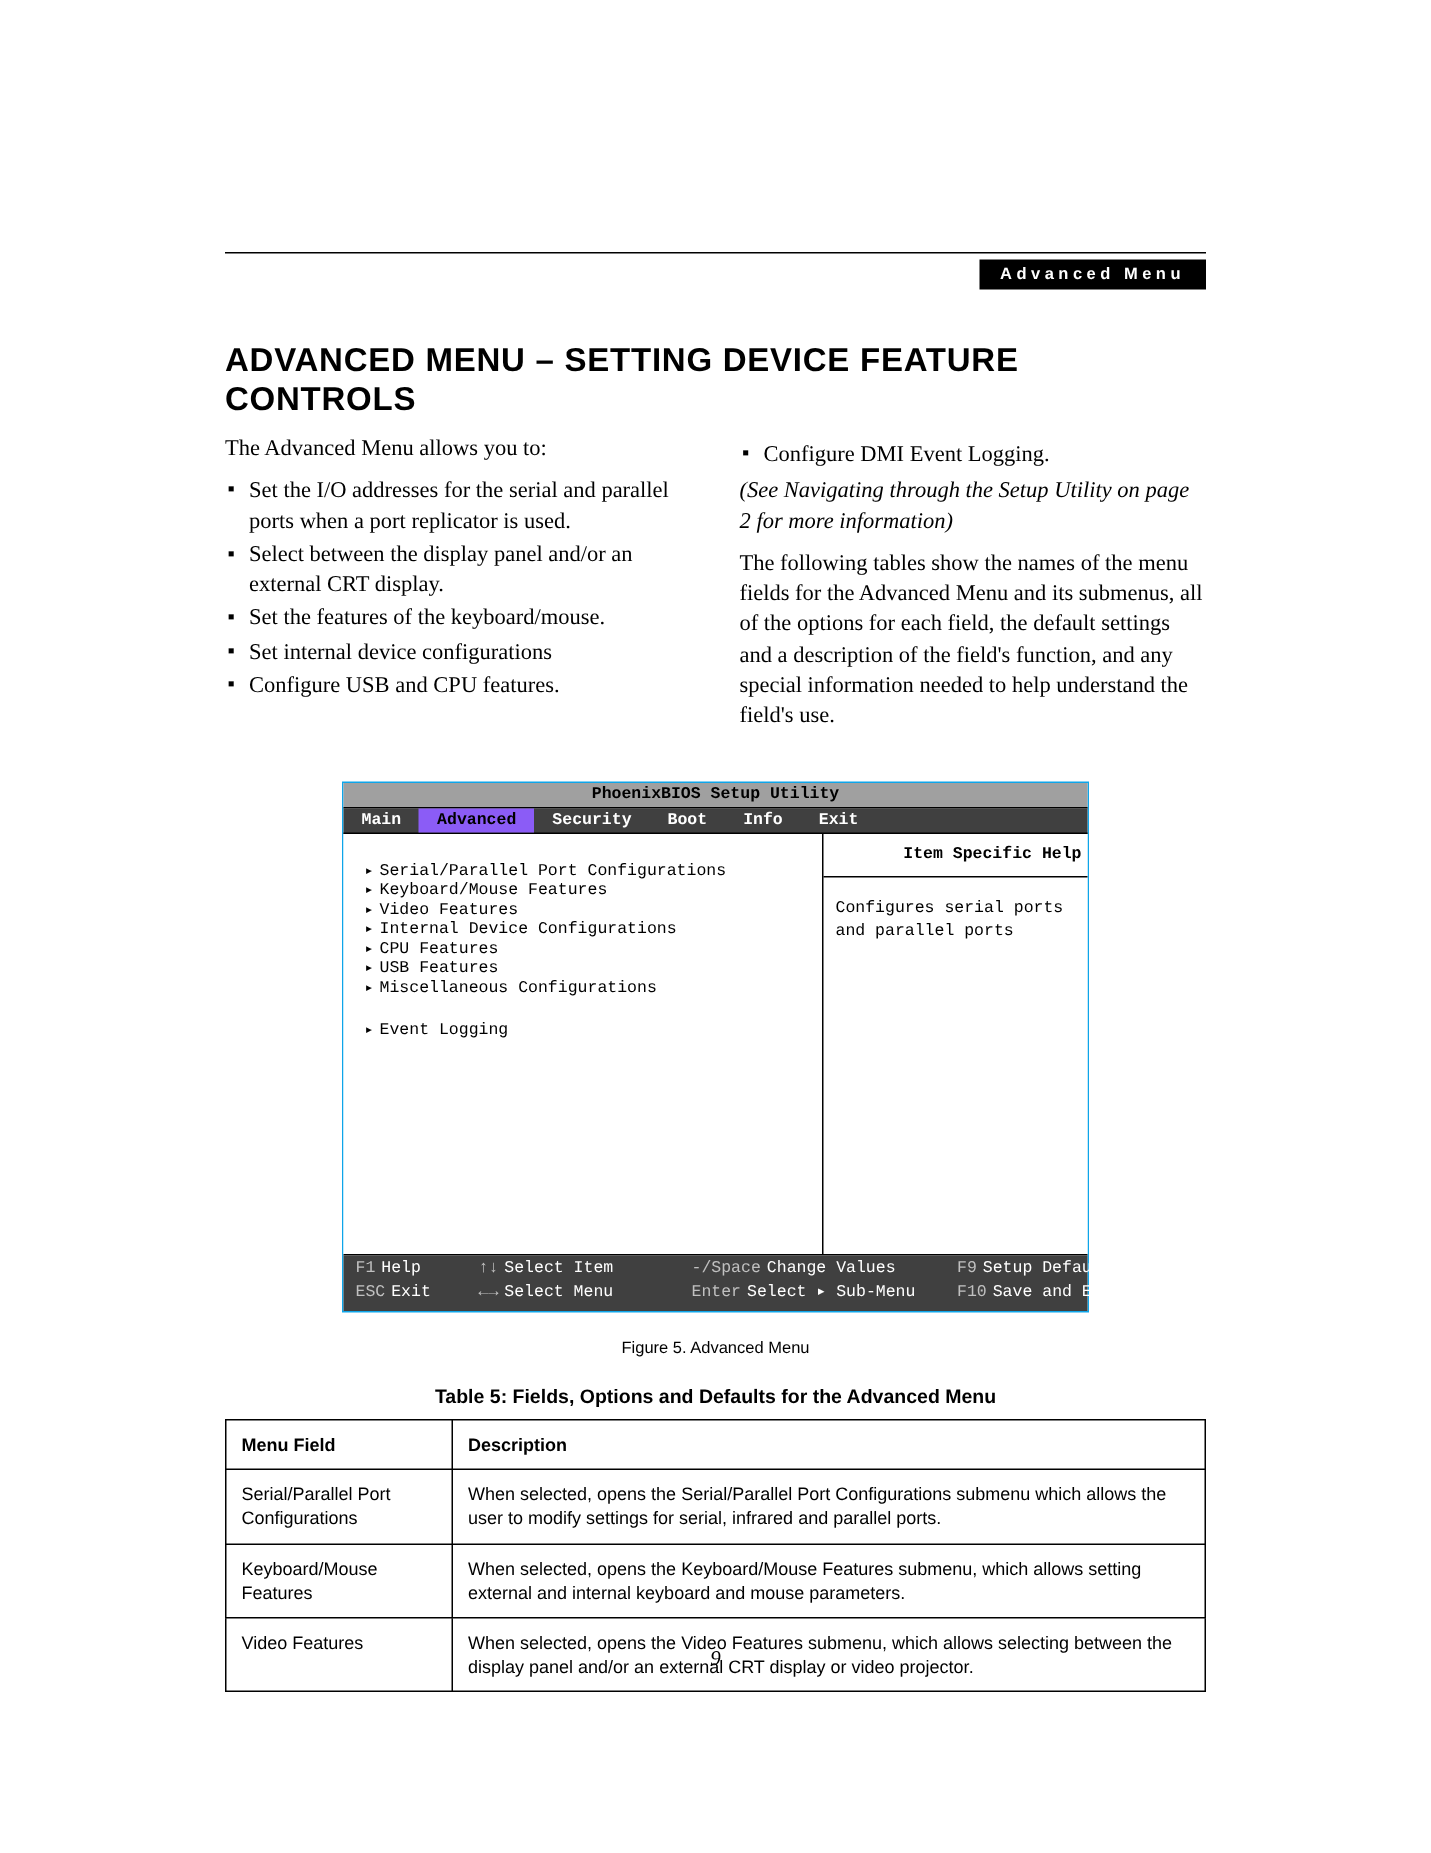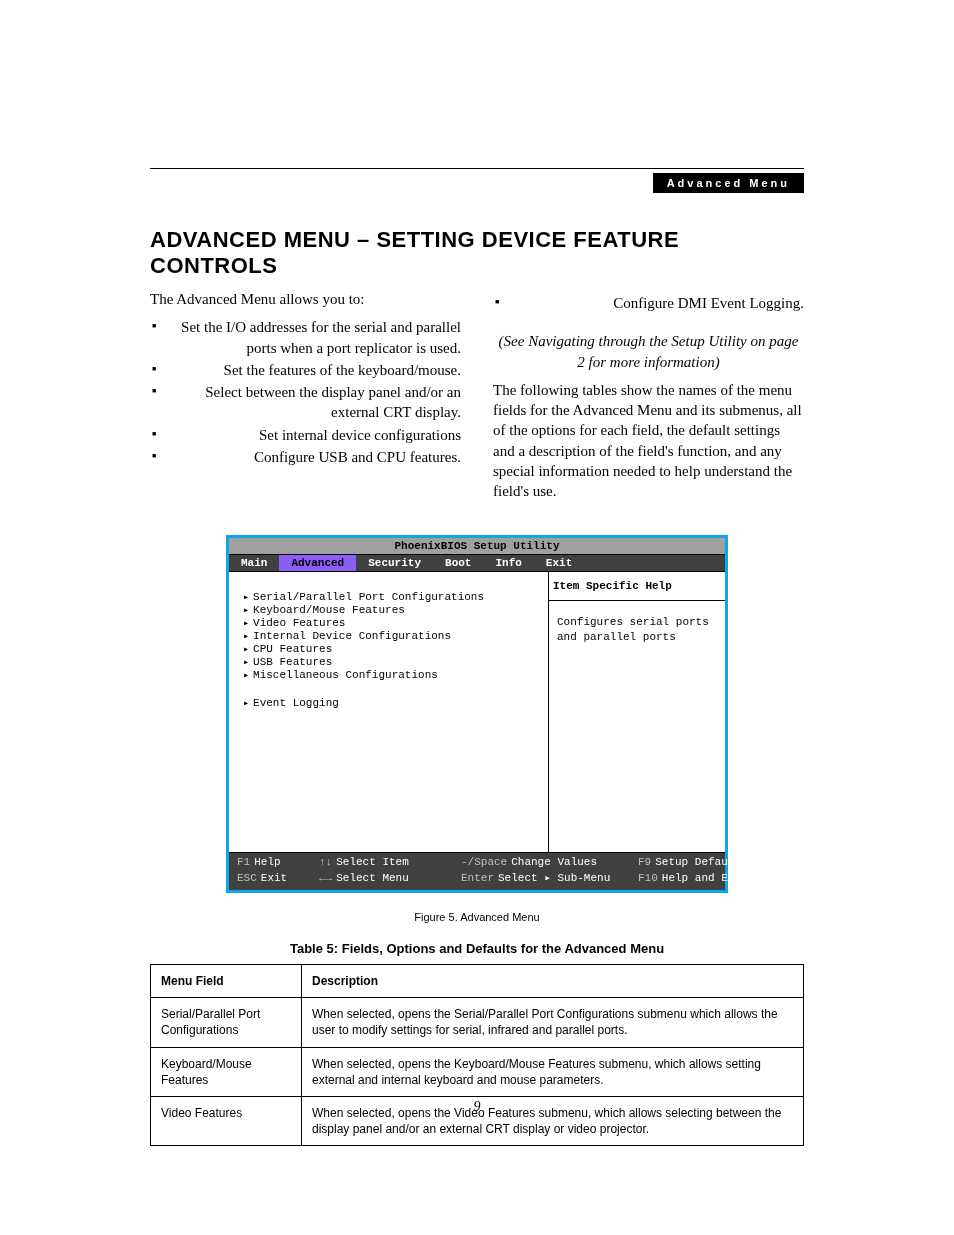--- a/index.html
+++ b/index.html
@@ -50,34 +50,33 @@
   .col p { margin: 0 0 8px 0; }
   ul.square {
     list-style: none;
     padding: 0;
     margin: 4px 0 0 0;
   }
   ul.square li {
     position: relative;
     padding-left: 16px;
     margin: 2px 0;
-    text-align: right;
   }
   ul.square li::before {
     content: "■";
     font-size: 7px;
     position: absolute;
     left: 2px;
     top: 5px;
   }
   .italic { font-style: italic; }
   .bios-box {
     margin: 26px auto 0 auto;
     width: 496px;
-    border: 3px solid #0ea5e9;
+    border: 1px solid #0ea5e9;
     font-family: "Courier New", Courier, monospace;
     font-size: 11px;
     color: #000;
   }
   .bios-title {
     background: #a0a0a0;
     text-align: center;
     padding: 2px 0;
     border-bottom: 1px solid #000;
     font-weight: bold;
@@ -116,21 +115,21 @@
     margin-right: 4px;
     display: inline-block;
   }
   .bios-left .gap { height: 14px; }
   .bios-right {
     width: 176px;
     border-left: 1px solid #000;
     padding: 0;
   }
   .bios-right .heading {
-    text-align: left;
+    text-align: right;
     padding: 8px 4px;
     border-bottom: 1px solid #000;
     font-weight: bold;
   }
   .bios-right .help-text {
     padding: 14px 8px;
     line-height: 1.3;
   }
   .bios-footer {
     background: #404040;
@@ -191,31 +190,31 @@
   <div class="header-label">Advanced Menu</div>
   <div class="clear"></div>
 
   <h1 class="title">ADVANCED MENU – SETTING DEVICE FEATURE CONTROLS</h1>
 
   <div class="two-col">
     <div class="col">
       <p>The Advanced Menu allows you to:</p>
       <ul class="square">
         <li>Set the I/O addresses for the serial and parallel ports when a port replicator is used.</li>
+        <li>Select between the display panel and/or an external CRT display.</li>
         <li>Set the features of the keyboard/mouse.</li>
-        <li>Select between the display panel and/or an external CRT display.</li>
         <li>Set internal device configurations</li>
         <li>Configure USB and CPU features.</li>
       </ul>
     </div>
     <div class="col">
       <ul class="square">
         <li>Configure DMI Event Logging.</li>
       </ul>
-      <p class="italic" style="margin-top:18px;text-align:center;">(See Navigating through the Setup Utility on page 2 for more information)</p>
+      <p class="italic" style="margin-top:4px;">(See Navigating through the Setup Utility on page 2 for more information)</p>
       <p>The following tables show the names of the menu fields for the Advanced Menu and its submenus, all of the options for each field, the default settings and a description of the field's function, and any special information needed to help understand the field's use.</p>
     </div>
   </div>
 
   <div class="bios-box">
     <div class="bios-title">PhoenixBIOS Setup Utility</div>
     <div class="bios-menu">
       <span>Main</span>
       <span class="sel">Advanced</span>
       <span>Security</span>
@@ -241,21 +240,21 @@
       </div>
     </div>
     <div class="bios-footer">
       <div><span class="k">F1</span><span>Help</span></div>
       <div><span class="k">↑↓</span><span>Select Item</span></div>
       <div><span class="k">-/Space</span><span>Change Values</span></div>
       <div><span class="k">F9</span><span>Setup Defaults</span></div>
       <div><span class="k">ESC</span><span>Exit</span></div>
       <div><span class="k">←→</span><span>Select Menu</span></div>
       <div><span class="k">Enter</span><span>Select ▸ Sub-Menu</span></div>
-      <div><span class="k">F10</span><span>Help and Exit</span></div>
+      <div><span class="k">F10</span><span>Save and Exit</span></div>
     </div>
   </div>
 
   <div class="figure-caption">Figure 5.   Advanced Menu</div>
 
   <div class="table-caption">Table 5: Fields, Options and Defaults for the Advanced Menu</div>
 
   <table class="fields">
     <thead>
       <tr>

